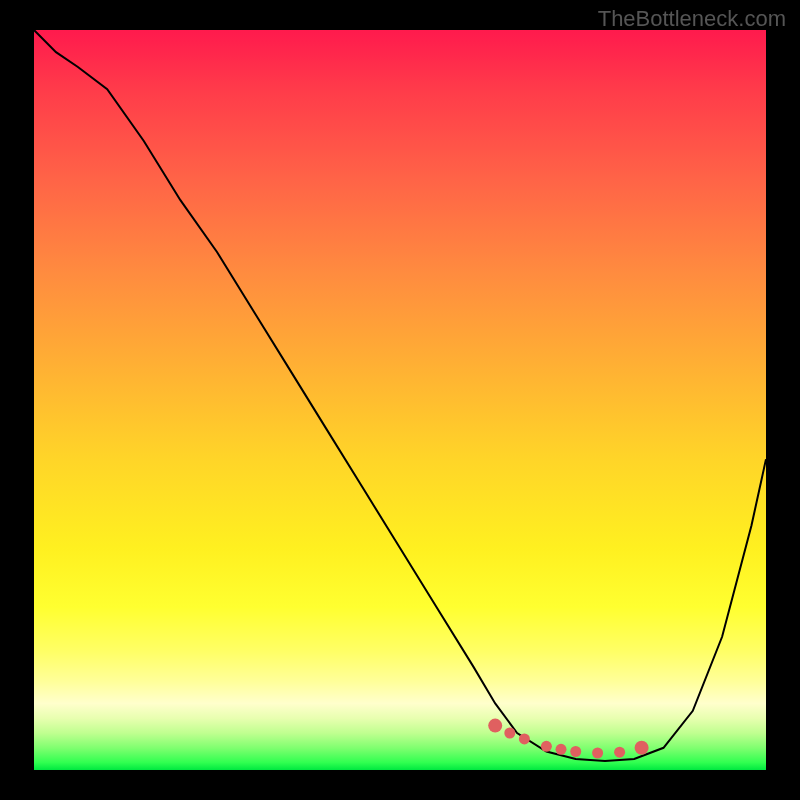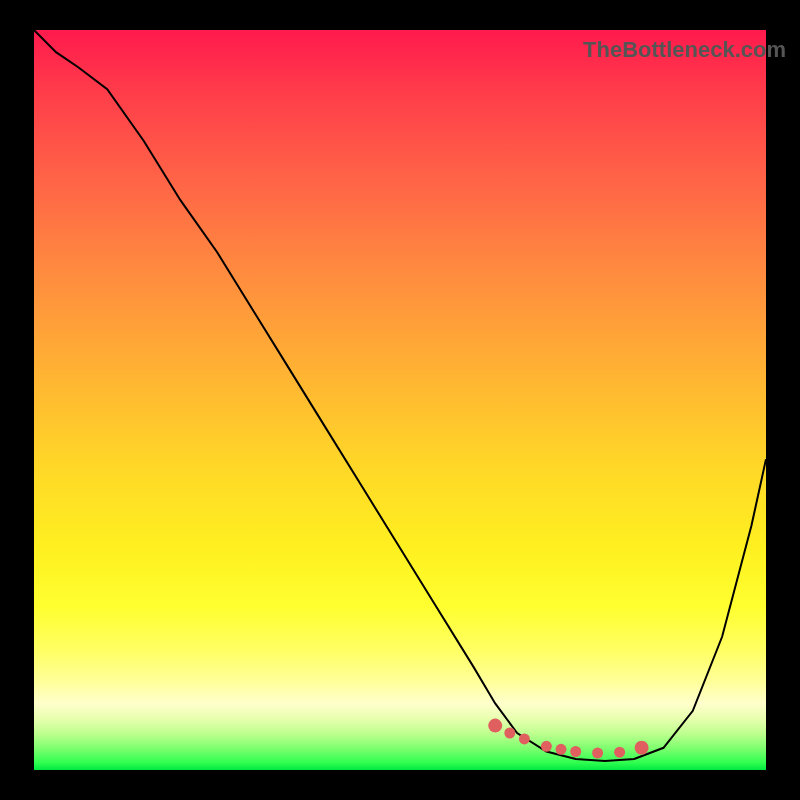--- a/index.html
+++ b/index.html
@@ -9,23 +9,22 @@
     background: #000;
     position: relative;
     font-family: Arial, sans-serif;
   }
   .watermark {
     position: absolute;
     top: 6px;
     right: 14px;
     color: #555;
     font-size: 22px;
-    font-weight: 700;
+    font-weight: 400;
     z-index: 10;
-    margin-top: 31px;
   }
   .plot-area {
     position: absolute;
     left: 34px;
     top: 30px;
     width: 732px;
     height: 740px;
     background: linear-gradient(to bottom,
       #ff1a4d 0%,
       #ff3b4a 8%,

